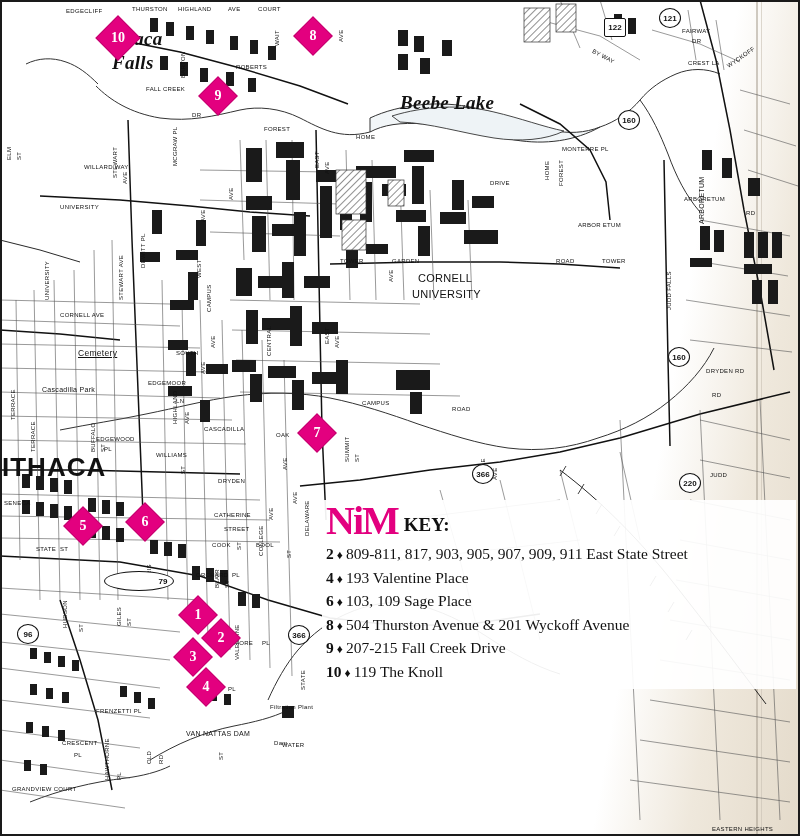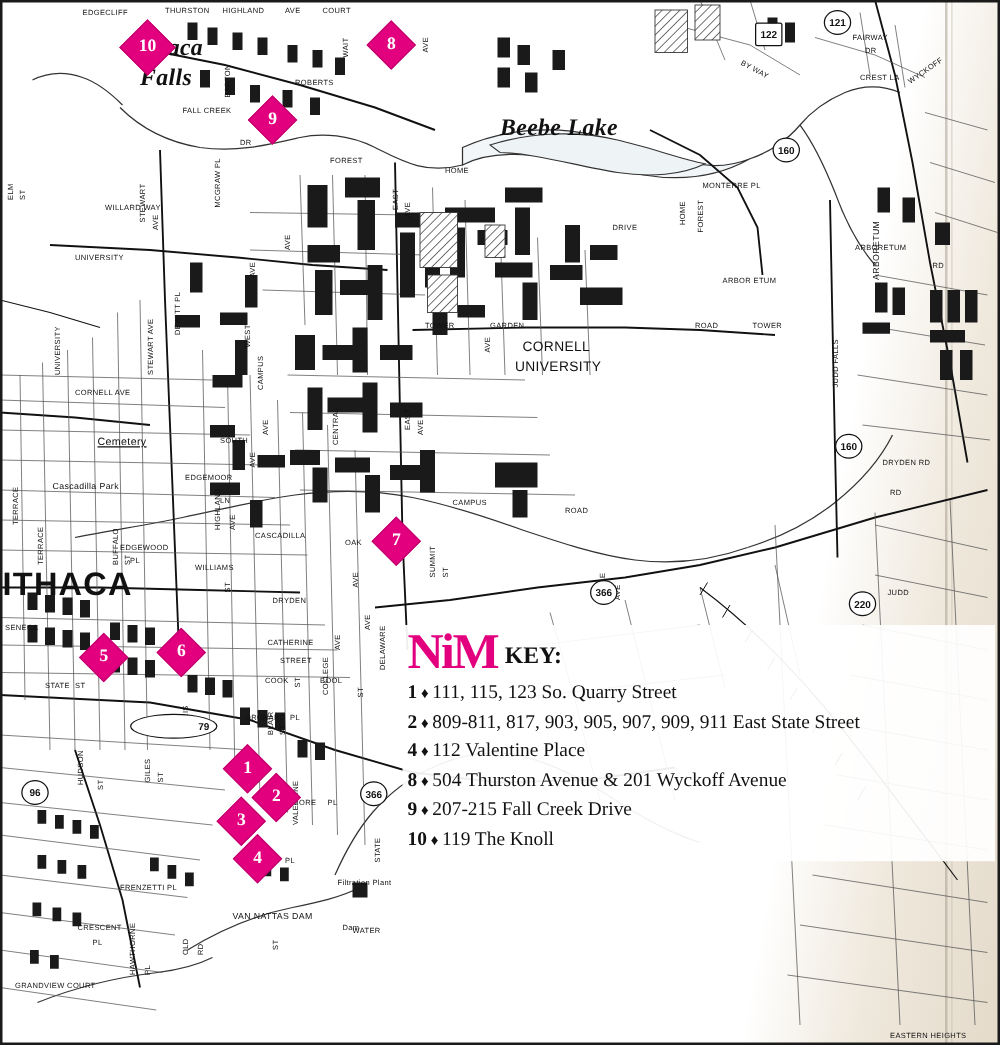--- a/index.html
+++ b/index.html
@@ -648,27 +648,27 @@
       <span>4</span>
     </div>
 
   <div id="key-panel">
     <div id="key-header">
       <div id="key-logo">NiM</div>
       <div id="key-title">KEY:</div>
     </div>
 
     <div class="key-row">
-      <span class="key-num">1</span><span class="key-dot">♦</span><span>111, 115, 123 So. Quarry Street</span>
+      <span class="key-num">2</span><span class="key-dot">♦</span><span>809-811, 817, 903, 905, 907, 909, 911 East State Street</span>
     </div>
     <div class="key-row">
-      <span class="key-num">2</span><span class="key-dot">♦</span><span>809-811, 817, 903, 905, 907, 909, 911 East State Street</span>
+      <span class="key-num">4</span><span class="key-dot">♦</span><span>193 Valentine Place</span>
     </div>
     <div class="key-row">
-      <span class="key-num">4</span><span class="key-dot">♦</span><span>112 Valentine Place</span>
+      <span class="key-num">6</span><span class="key-dot">♦</span><span>103, 109 Sage Place</span>
     </div>
     <div class="key-row">
       <span class="key-num">8</span><span class="key-dot">♦</span><span>504 Thurston Avenue &amp; 201 Wyckoff Avenue</span>
     </div>
     <div class="key-row">
       <span class="key-num">9</span><span class="key-dot">♦</span><span>207-215 Fall Creek Drive</span>
     </div>
     <div class="key-row">
       <span class="key-num">10</span><span class="key-dot">♦</span><span>119 The Knoll</span>
     </div>

